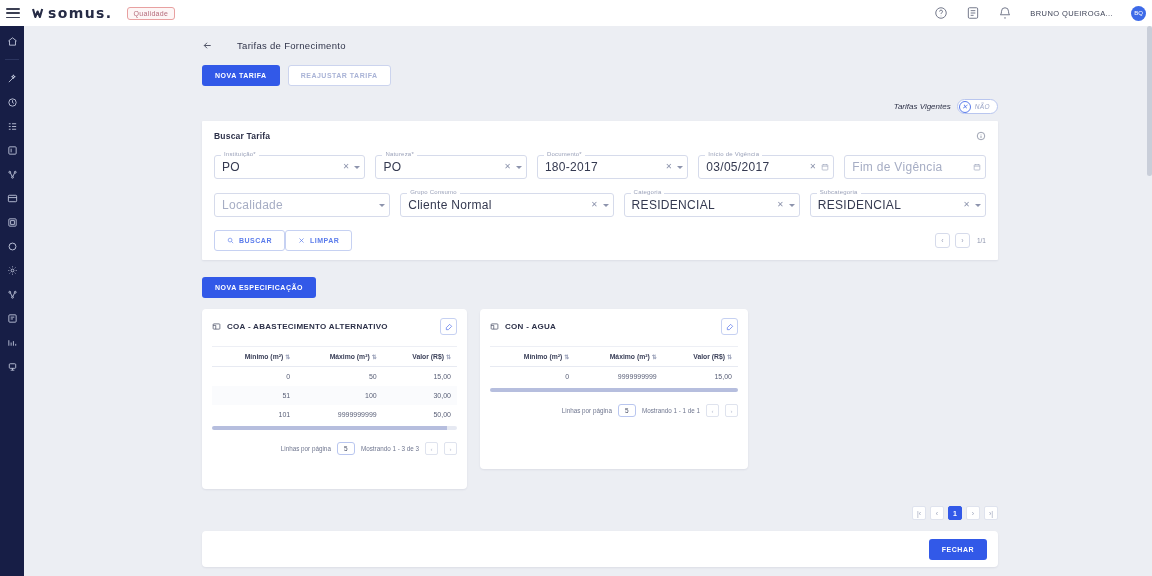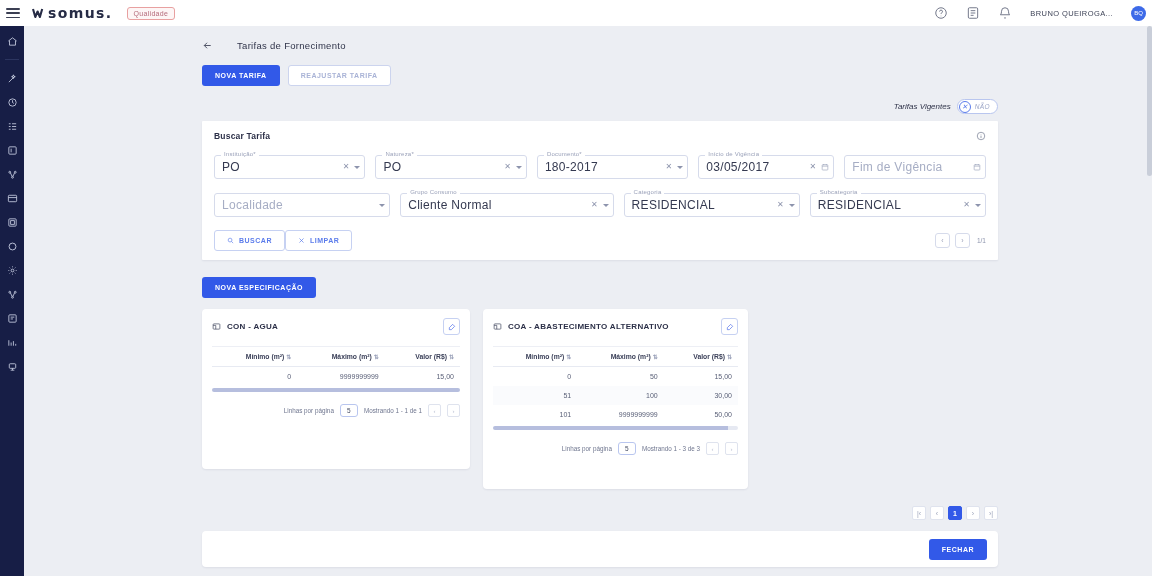--- a/index.html
+++ b/index.html
@@ -428,63 +428,20 @@
               <span class="pg-count">1/1</span>
             </div>
           </div>
         </div>
 
         <div class="spec-btn-wrap">
           <button class="btn btn-primary">NOVA ESPECIFICAÇÃO</button>
         </div>
 
         <div class="spec-row">
-
-          <div class="spec-card c1">
-            <div class="spec-head">
-              <span class="spec-title">
-                <svg class="spec-icon" viewBox="0 0 24 24" fill="none" stroke="currentColor" stroke-width="1.9">
-                    <rect x="3" y="5" width="18" height="14" rx="2"></rect>
-                    <path d="M3 9h7v10"></path>
-                  </svg>
-                <span>CON - AGUA</span>
-              </span>
-              <div class="edit-btn">
-                <svg viewBox="0 0 24 24" fill="none" stroke="currentColor" stroke-width="2">
-                    <path d="M4 20h6l10-10-6-6L4 14z"></path>
-                  </svg>
-              </div>
-            </div>
-            <div class="tbl-wrap">
-              <table class="spec-table">
-                <thead>
-                    <tr>
-                  <th><span>Mínimo (m²)</span><span class="sort">⇅</span></th>
-                  <th><span>Máximo (m²)</span><span class="sort">⇅</span></th>
-                  <th><span>Valor (R$)</span><span class="sort">⇅</span></th>
-                </tr>
-                  </thead>
-                <tbody>
-                  <tr>
-                    <td>0</td>
-                    <td>9999999999</td>
-                    <td>15,00</td>
-                  </tr>
-                </tbody>
-              </table>
-              <div class="hscroll"></div>
-            </div>
-            <div class="tbl-foot">
-              <span class="foot-label">Linhas por página</span>
-              <div class="rows-box">5</div>
-              <span class="foot-label">Mostrando 1 - 1 de 1</span>
-              <div class="foot-pg">‹</div>
-              <div class="foot-pg">›</div>
-            </div>
-          </div>
 
           <div class="spec-card c2">
             <div class="spec-head">
               <span class="spec-title">
                 <svg class="spec-icon" viewBox="0 0 24 24" fill="none" stroke="currentColor" stroke-width="1.9">
                     <rect x="3" y="5" width="18" height="14" rx="2"></rect>
                     <path d="M3 9h7v10"></path>
                   </svg>
                 <span>COA - ABASTECIMENTO ALTERNATIVO</span>
               </span>
@@ -524,20 +481,63 @@
               <div class="hscroll partial"></div>
             </div>
             <div class="tbl-foot">
               <span class="foot-label">Linhas por página</span>
               <div class="rows-box">5</div>
               <span class="foot-label">Mostrando 1 - 3 de 3</span>
               <div class="foot-pg">‹</div>
               <div class="foot-pg">›</div>
             </div>
           </div>
+
+          <div class="spec-card c1">
+            <div class="spec-head">
+              <span class="spec-title">
+                <svg class="spec-icon" viewBox="0 0 24 24" fill="none" stroke="currentColor" stroke-width="1.9">
+                    <rect x="3" y="5" width="18" height="14" rx="2"></rect>
+                    <path d="M3 9h7v10"></path>
+                  </svg>
+                <span>CON - AGUA</span>
+              </span>
+              <div class="edit-btn">
+                <svg viewBox="0 0 24 24" fill="none" stroke="currentColor" stroke-width="2">
+                    <path d="M4 20h6l10-10-6-6L4 14z"></path>
+                  </svg>
+              </div>
+            </div>
+            <div class="tbl-wrap">
+              <table class="spec-table">
+                <thead>
+                    <tr>
+                  <th><span>Mínimo (m²)</span><span class="sort">⇅</span></th>
+                  <th><span>Máximo (m²)</span><span class="sort">⇅</span></th>
+                  <th><span>Valor (R$)</span><span class="sort">⇅</span></th>
+                </tr>
+                  </thead>
+                <tbody>
+                  <tr>
+                    <td>0</td>
+                    <td>9999999999</td>
+                    <td>15,00</td>
+                  </tr>
+                </tbody>
+              </table>
+              <div class="hscroll"></div>
+            </div>
+            <div class="tbl-foot">
+              <span class="foot-label">Linhas por página</span>
+              <div class="rows-box">5</div>
+              <span class="foot-label">Mostrando 1 - 1 de 1</span>
+              <div class="foot-pg">‹</div>
+              <div class="foot-pg">›</div>
+            </div>
+          </div>
         </div>
 
         <div class="bottom-pager">
           <div class="bp">|‹</div>
           <div class="bp">‹</div>
           <div class="bp active">1</div>
           <div class="bp">›</div>
           <div class="bp">›|</div>
         </div>
 

